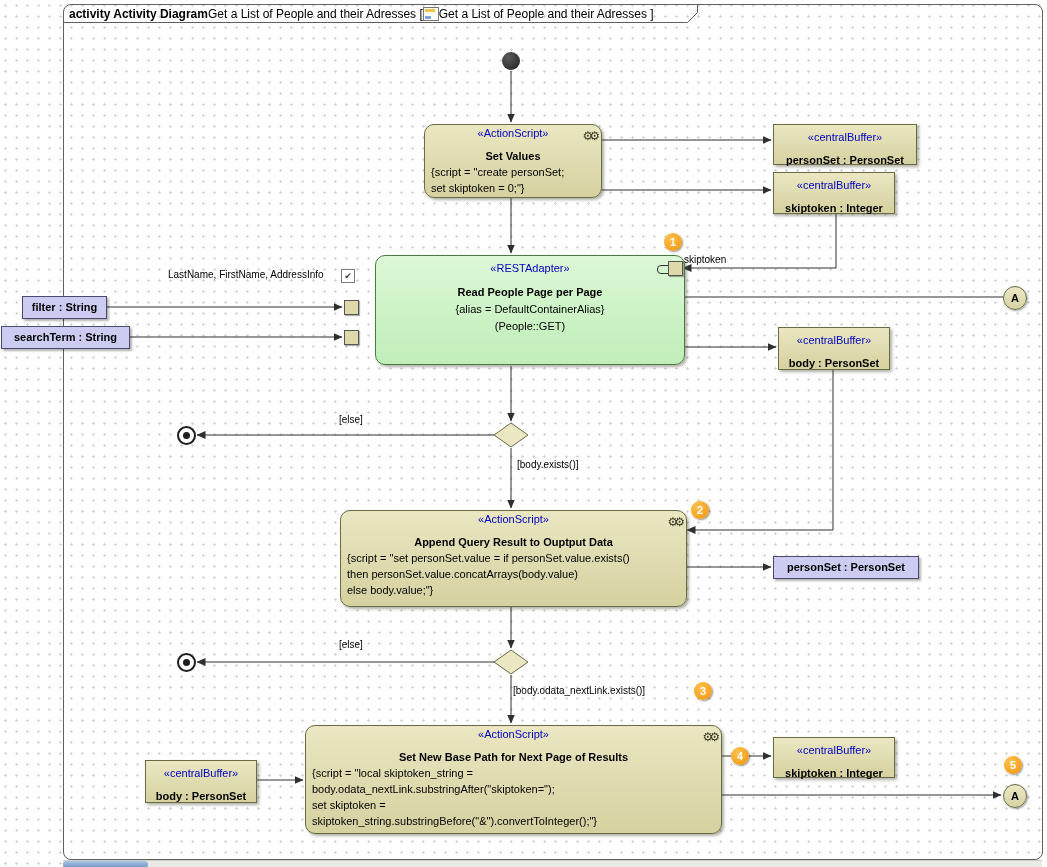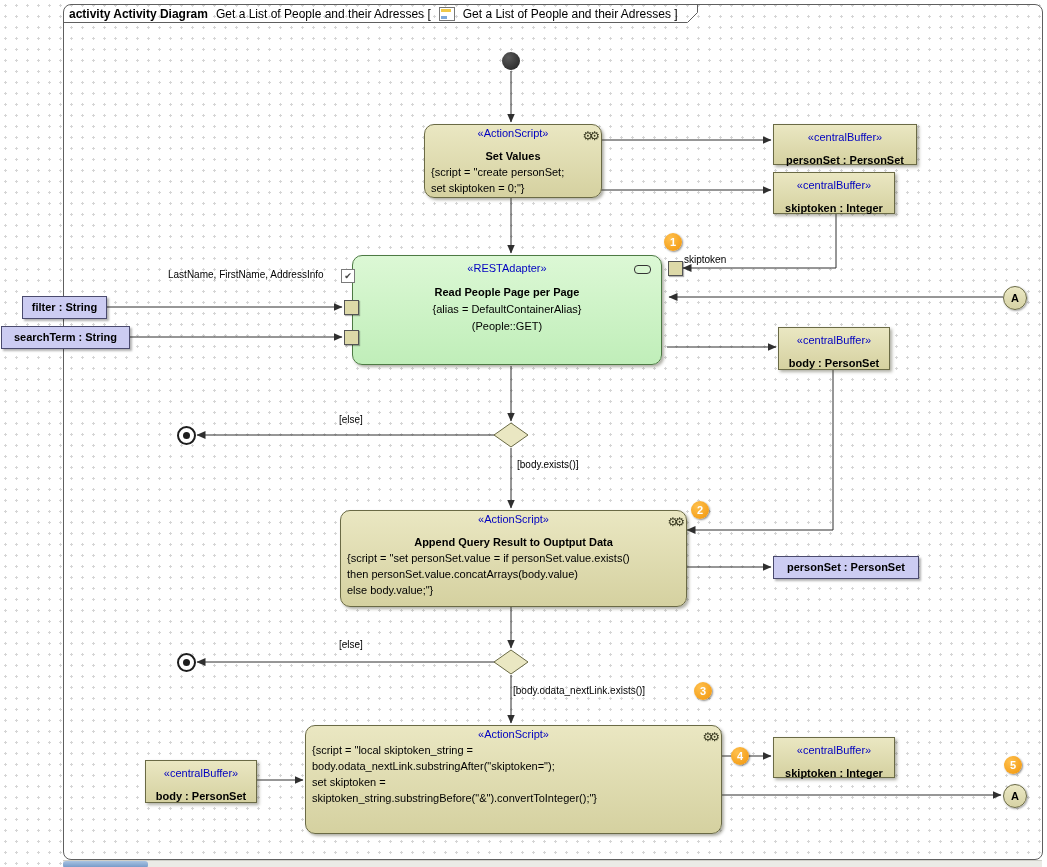--- a/index.html
+++ b/index.html
@@ -4,21 +4,21 @@
 <style>
   html,body{margin:0;padding:0;}
   body{width:1047px;height:867px;font-family:"Liberation Sans",sans-serif;}
   .canvas{
     position:relative;width:1047px;height:867px;overflow:hidden;background:#ffffff;
     background-image:radial-gradient(circle, rgba(150,150,150,.40) 1px, transparent 1.1px);
     background-size:11px 11px;
   }
   .frame{position:absolute;left:63px;top:4px;width:978px;height:854px;
     border:1px solid #5f5f5f;border-radius:8px;background:transparent;}
-  .frame-title{position:absolute;left:69px;top:6px;height:15px;font-size:12px;color:#000;white-space:nowrap;display:flex;align-items:center;gap:8px;}
+  .frame-title{position:absolute;left:69px;top:6px;height:15px;font-size:12px;color:#000;white-space:nowrap;display:flex;align-items:center;gap:0;}
   .t-bold{font-weight:bold;}
   .diagram-icon{display:inline-block;width:14px;height:12px;border:1px solid #777;background:#fff;position:relative;}
   .diagram-icon::before{content:"";position:absolute;left:1px;top:1px;width:10px;height:3px;background:#f0c948;}
   .diagram-icon::after{content:"";position:absolute;left:1px;bottom:1px;width:6px;height:3px;background:#7da7d9;}
 
   svg.edges{position:absolute;left:0;top:0;}
 
   .action{position:absolute;background:linear-gradient(#eae7c2,#d5d1a0);
     border:1px solid #6a6a45;border-radius:10px;box-shadow:2px 2px 3px rgba(80,80,60,.45);
     font-size:11px;line-height:16px;}
@@ -114,21 +114,21 @@
 
   <div class="buffer" style="left:773px;top:124px;width:142px;height:35px;">
     <div class="stereo">«centralBuffer»</div>
     <div class="nname">personSet : PersonSet</div>
   </div>
   <div class="buffer" style="left:773px;top:172px;width:120px;height:36px;">
     <div class="stereo">«centralBuffer»</div>
     <div class="nname">skiptoken : Integer</div>
   </div>
 
-  <div class="green" style="left:352px;top:255px;width:310px;height:110px;padding-top:4px;box-sizing:border-box;">
+  <div class="green" style="left:375px;top:255px;width:310px;height:110px;padding-top:4px;box-sizing:border-box;">
     <span class="adapter-icon"></span>
     <div class="stereo">«RESTAdapter»</div>
     <div class="nname">Read People Page per Page</div>
     <div style="text-align:center;">{alias = DefaultContainerAlias}</div>
     <div style="text-align:center;">(People::GET)</div>
   </div>
 
   <div class="pin" style="left:344px;top:300px;"></div>
   <div class="pin" style="left:344px;top:330px;"></div>
   <div class="pin" style="left:668px;top:261px;"></div>
@@ -154,20 +154,21 @@
 else body.value;"}</div>
   </div>
 
   <div class="object" style="left:773px;top:556px;width:144px;height:21px;">
     <span>personSet : PersonSet</span>
   </div>
 
   <div class="action" style="left:305px;top:725px;width:415px;height:107px;">
     <span class="gear">⚙⚙</span>
     <div class="stereo">«ActionScript»</div>
+    <div class="nname">Set New Base Path for Next Page of Results</div>
     <div class="script">{script = "local skiptoken_string =
 body.odata_nextLink.substringAfter("skiptoken=");
 set skiptoken =
 skiptoken_string.substringBefore("&amp;").convertToInteger();"}</div>
   </div>
 
   <div class="buffer" style="left:145px;top:760px;width:110px;height:37px;">
     <div class="stereo">«centralBuffer»</div>
     <div class="nname">body : PersonSet</div>
   </div>

